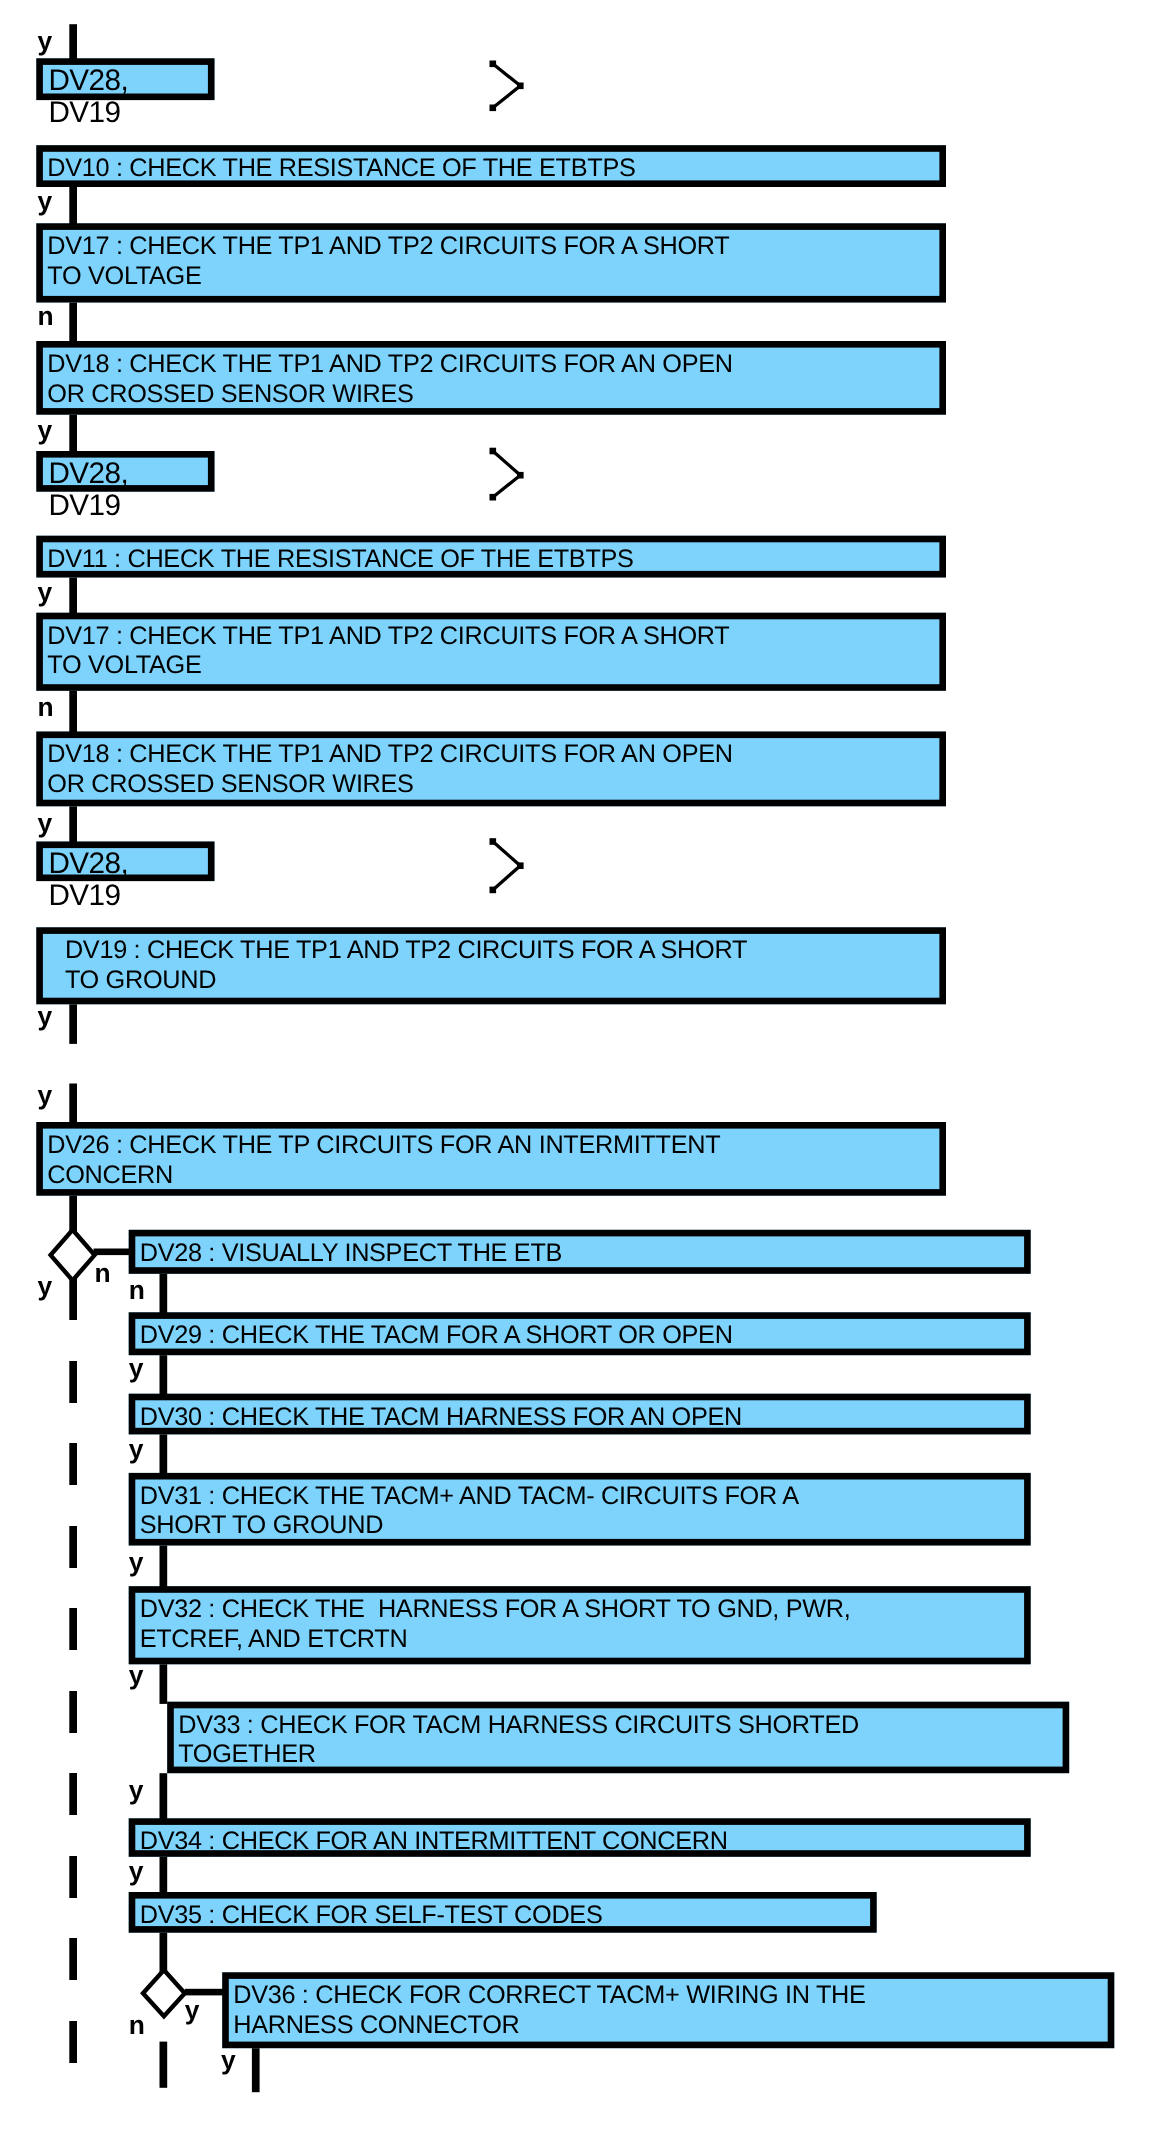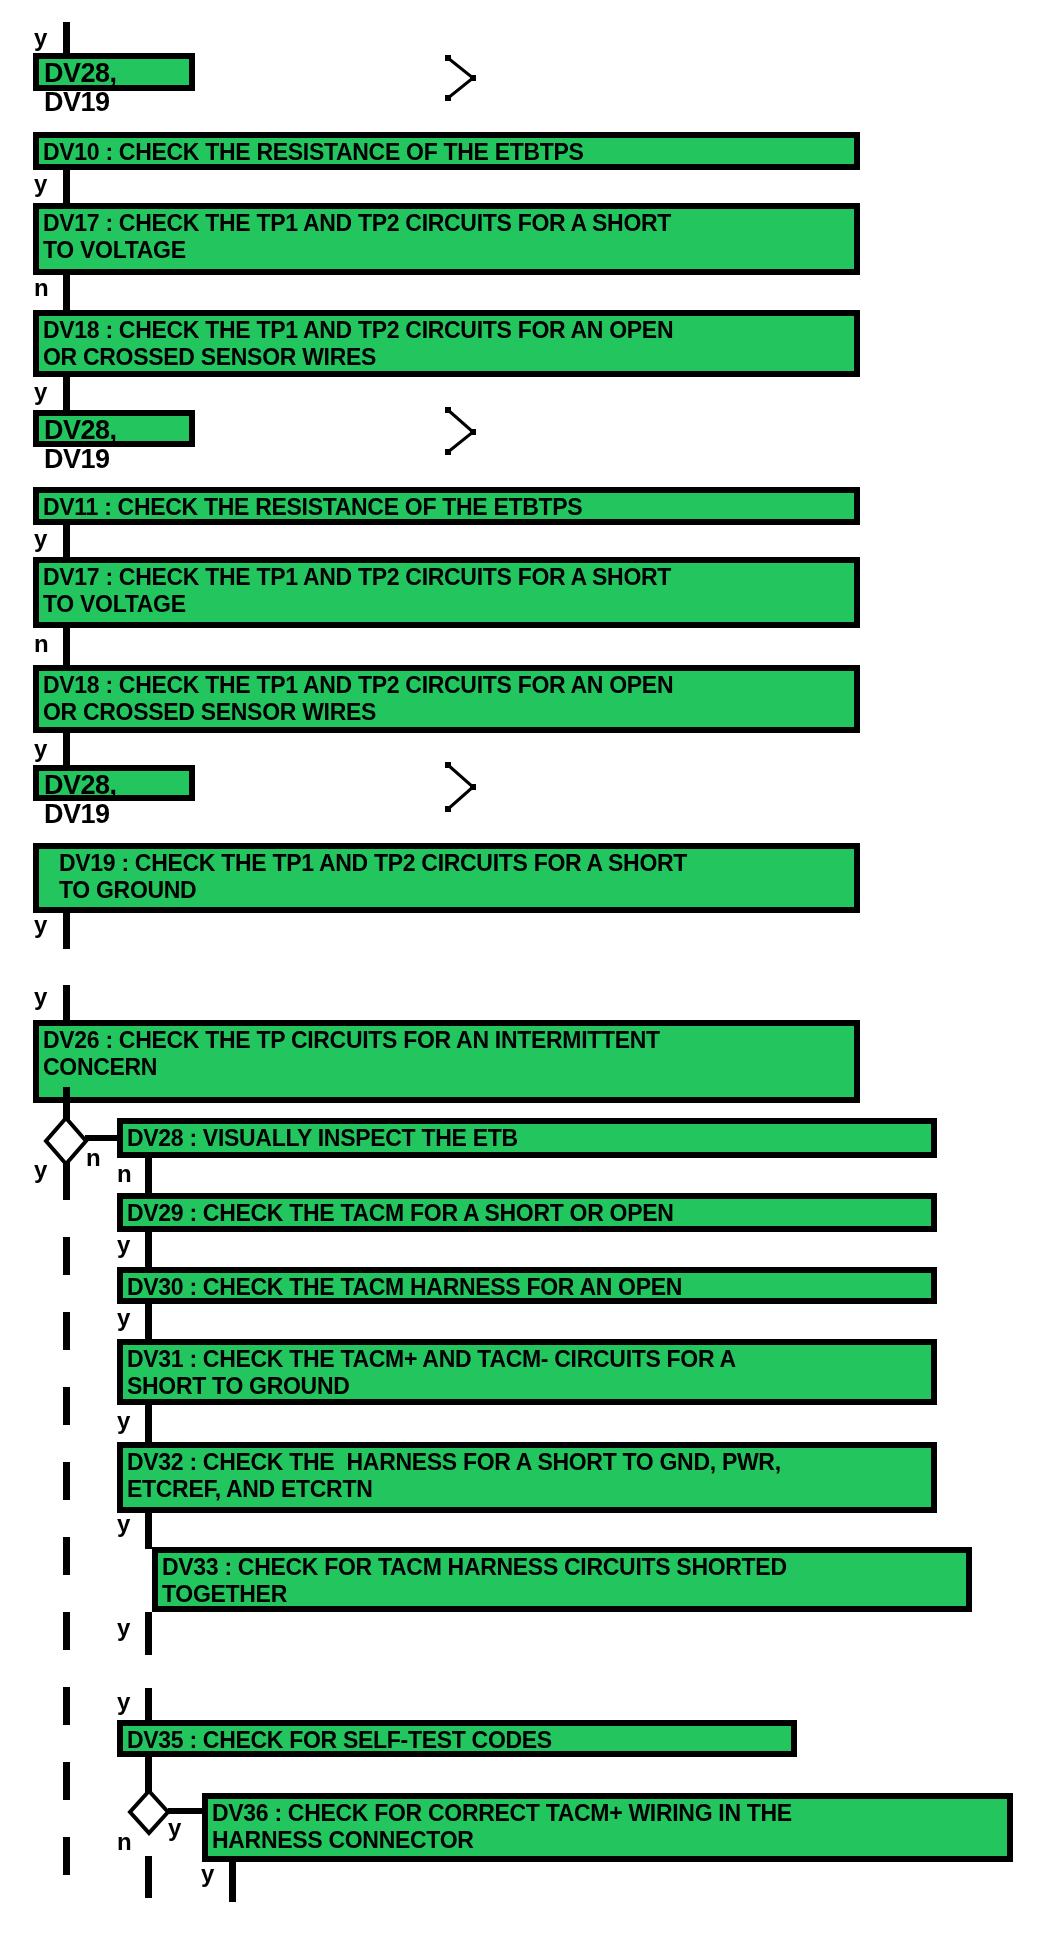--- a/index.html
+++ b/index.html
@@ -1,19 +1,19 @@
 <!DOCTYPE html>
 <html><head>
 <meta charset="utf-8">
 <style>
   html,body{margin:0;padding:0;background:#fff;}
   .canvas{position:relative;width:1056px;height:1940px;background:#fff;
           font-family:"Liberation Sans",sans-serif;color:#000;overflow:hidden;}
-  .box{position:absolute;box-sizing:border-box;border:6px solid #000;background:#22c55e;
-       font-weight:700;white-space:pre-wrap;overflow:visible;}
+  .box{position:absolute;box-sizing:border-box;border:6px solid #000;background:#7dd3fc;
+       font-weight:400;white-space:pre-wrap;overflow:visible;}
   .box.process{font-size:23px;line-height:27px;padding:1px 2px 0 4px;letter-spacing:-0.3px;}
   .box.jump{font-size:27px;line-height:29px;padding:0 0 0 5px;letter-spacing:-0.5px;}
   .lbl{position:absolute;font-size:24px;font-weight:700;line-height:1;}
   .vl{position:absolute;width:7px;background:#000;}
   .hl{position:absolute;height:6px;background:#000;}
   .dash{position:absolute;width:7px;
         background:repeating-linear-gradient(to bottom,#000 0 38px,transparent 38px 75px);}
   svg.overlay{position:absolute;left:0;top:0;pointer-events:none;}
 </style>
 </head>
@@ -28,31 +28,32 @@
 OR CROSSED SENSOR WIRES</div>
     <div class="box jump" style="left: 33px; top: 410px; width: 162px; height: 37px;">DV28, DV19</div>
     <div class="box process" style="left: 33px; top: 487px; width: 827px; height: 38px;">DV11 : CHECK THE RESISTANCE OF THE ETBTPS</div>
     <div class="box process" style="left: 33px; top: 557px; width: 827px; height: 71px;">DV17 : CHECK THE TP1 AND TP2 CIRCUITS FOR A SHORT
 TO VOLTAGE</div>
     <div class="box process" style="left: 33px; top: 665px; width: 827px; height: 68px;">DV18 : CHECK THE TP1 AND TP2 CIRCUITS FOR AN OPEN
 OR CROSSED SENSOR WIRES</div>
     <div class="box jump" style="left: 33px; top: 765px; width: 162px; height: 36px;">DV28, DV19</div>
     <div class="box process" style="left: 33px; top: 843px; width: 827px; height: 70px; padding-left: 20px;">DV19 : CHECK THE TP1 AND TP2 CIRCUITS FOR A SHORT
 TO GROUND</div>
-    <div class="box process" style="left: 33px; top: 1020px; width: 827px; height: 83px;">DV26 : CHECK THE TP CIRCUITS FOR AN INTERMITTENT
+    <div class="box process" style="left: 33px; top: 1020px; width: 827px; height: 67px;">DV26 : CHECK THE TP CIRCUITS FOR AN INTERMITTENT
 CONCERN</div>
     <div class="box process" style="left: 117px; top: 1118px; width: 820px; height: 40px;">DV28 : VISUALLY INSPECT THE ETB</div>
     <div class="box process" style="left: 117px; top: 1193px; width: 820px; height: 39px;">DV29 : CHECK THE TACM FOR A SHORT OR OPEN</div>
     <div class="box process" style="left: 117px; top: 1267px; width: 820px; height: 37px;">DV30 : CHECK THE TACM HARNESS FOR AN OPEN</div>
     <div class="box process" style="left: 117px; top: 1339px; width: 820px; height: 66px;">DV31 : CHECK THE TACM+ AND TACM- CIRCUITS FOR A
 SHORT TO GROUND</div>
     <div class="box process" style="left: 117px; top: 1442px; width: 820px; height: 71px;">DV32 : CHECK THE  HARNESS FOR A SHORT TO GND, PWR,
 ETCREF, AND ETCRTN</div>
     <div class="box process" style="left: 108px; top: 1547px; width: 820px; height: 65px; margin-left: 44px;">DV33 : CHECK FOR TACM HARNESS CIRCUITS SHORTED
 TOGETHER</div>
+    <div class="box process" style="left: 117px; top: 1653px; width: 820px; height: 35px;">DV34 : CHECK FOR AN INTERMITTENT CONCERN</div>
     <div class="box process" style="left: 117px; top: 1720px; width: 680px; height: 37px;">DV35 : CHECK FOR SELF-TEST CODES</div>
     <div class="box process" style="left: 202px; top: 1793px; width: 811px; height: 69px;">DV36 : CHECK FOR CORRECT TACM+ WIRING IN THE
 HARNESS CONNECTOR</div>
     <span class="lbl" style="left: 34px; top: 26px;">y</span>
     <span class="lbl" style="left: 34px; top: 172px;">y</span>
     <span class="lbl" style="left: 34px; top: 276px;">n</span>
     <span class="lbl" style="left: 34px; top: 380px;">y</span>
     <span class="lbl" style="left: 34px; top: 527px;">y</span>
     <span class="lbl" style="left: 34px; top: 632px;">n</span>
     <span class="lbl" style="left: 34px; top: 737px;">y</span>

